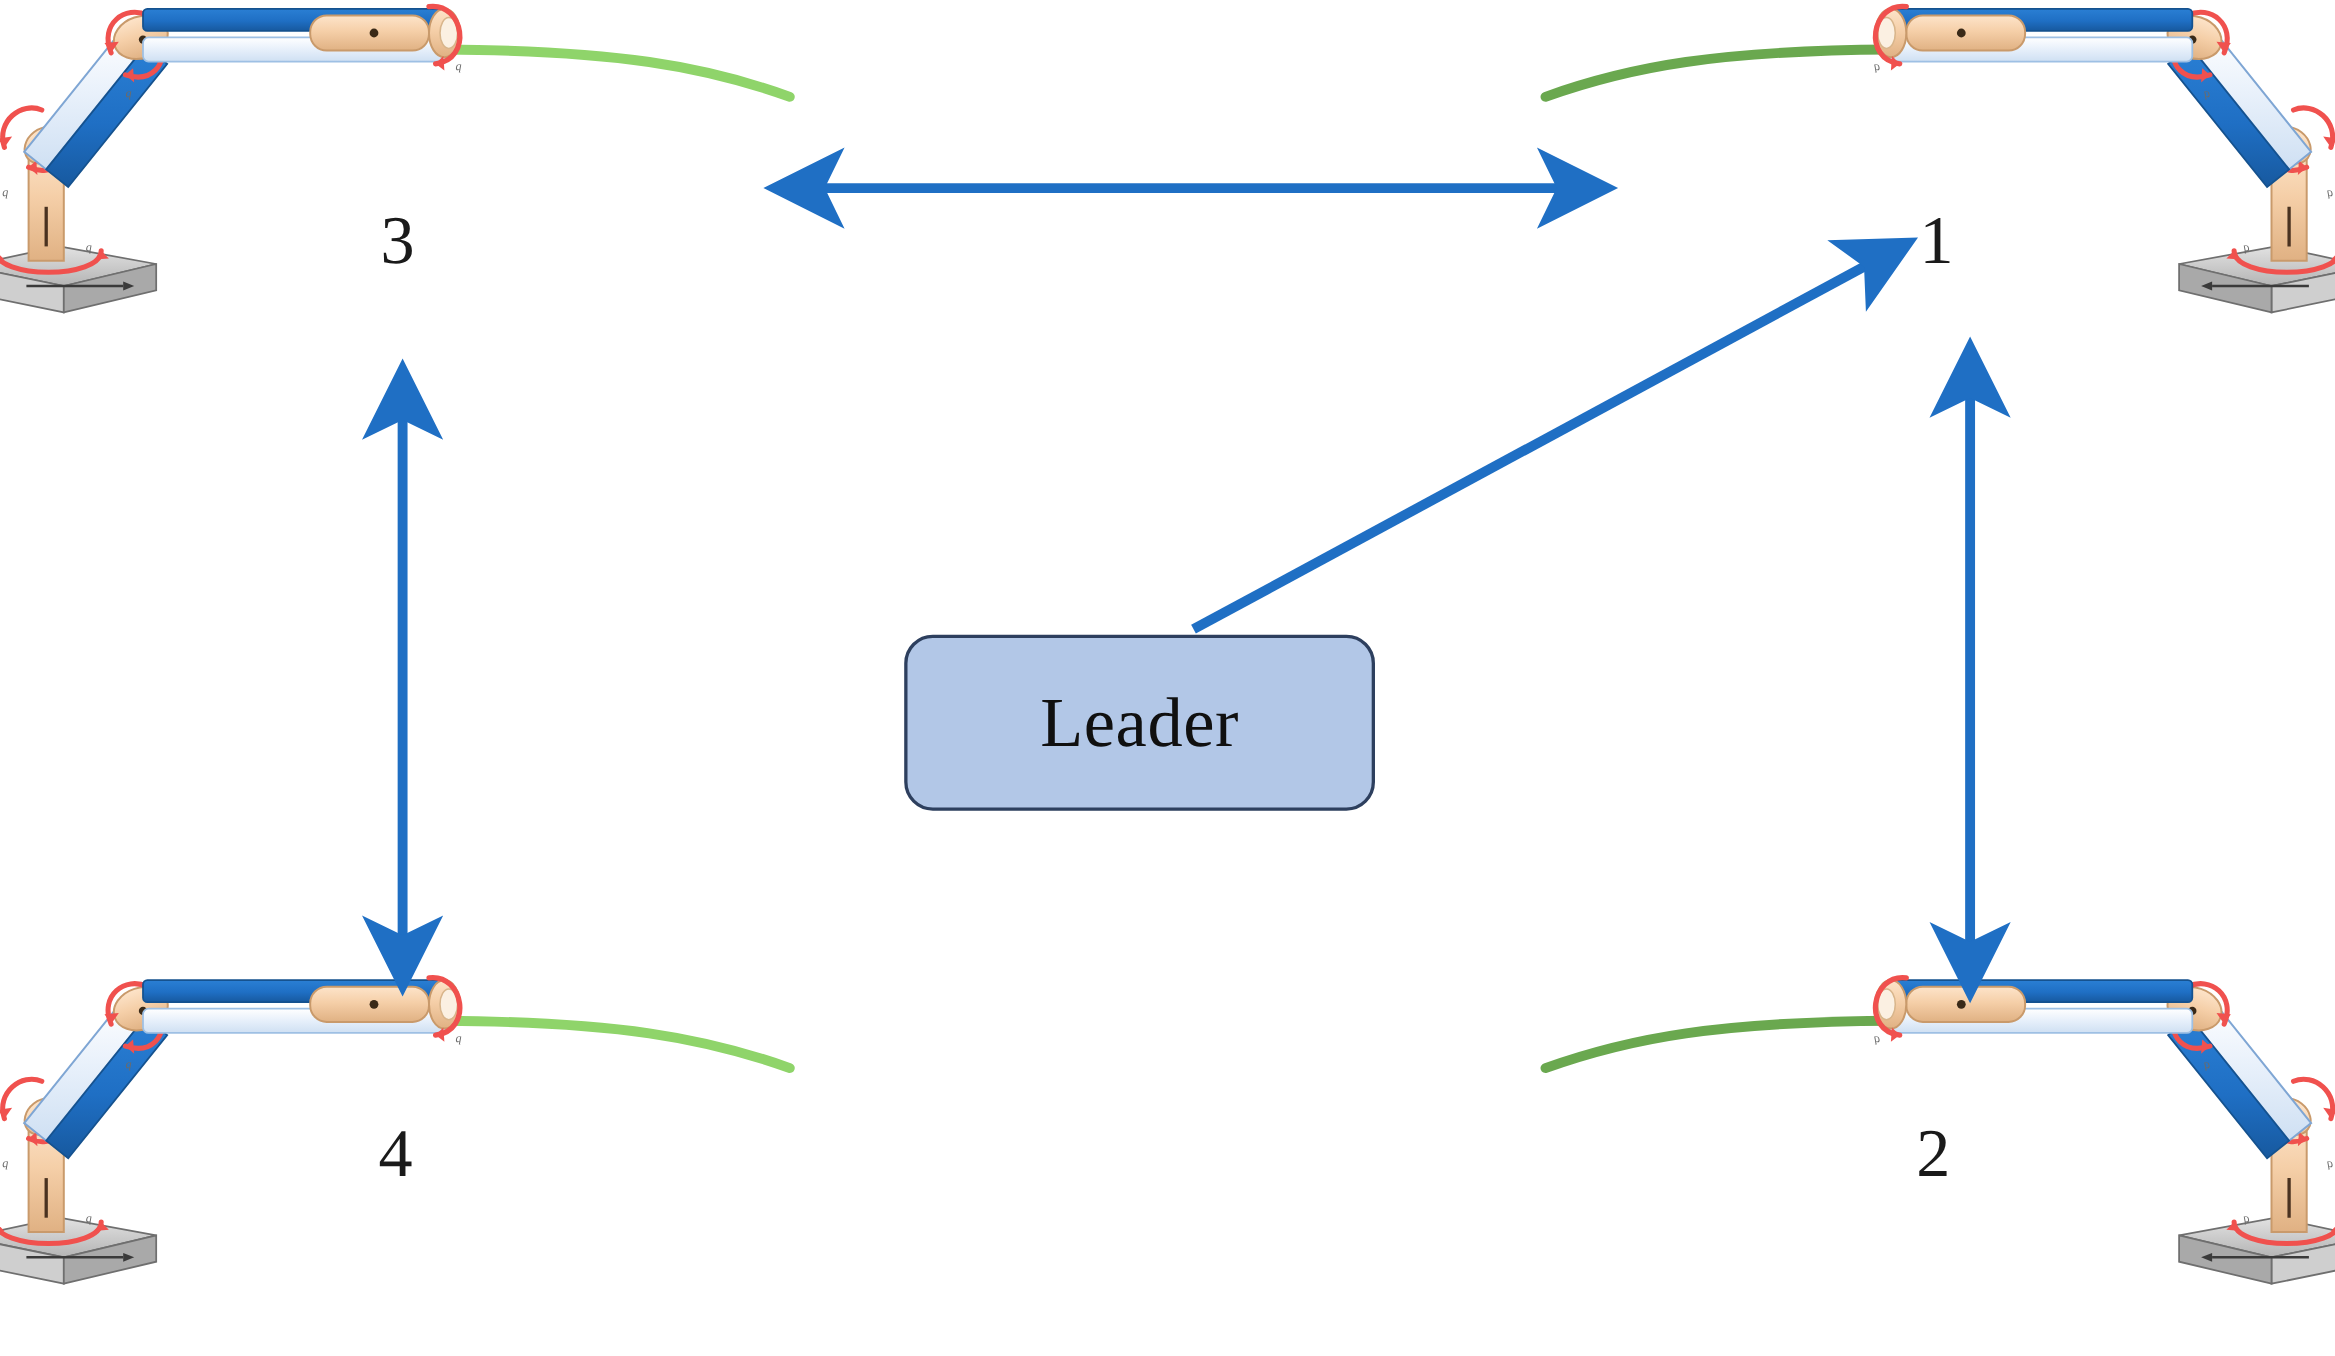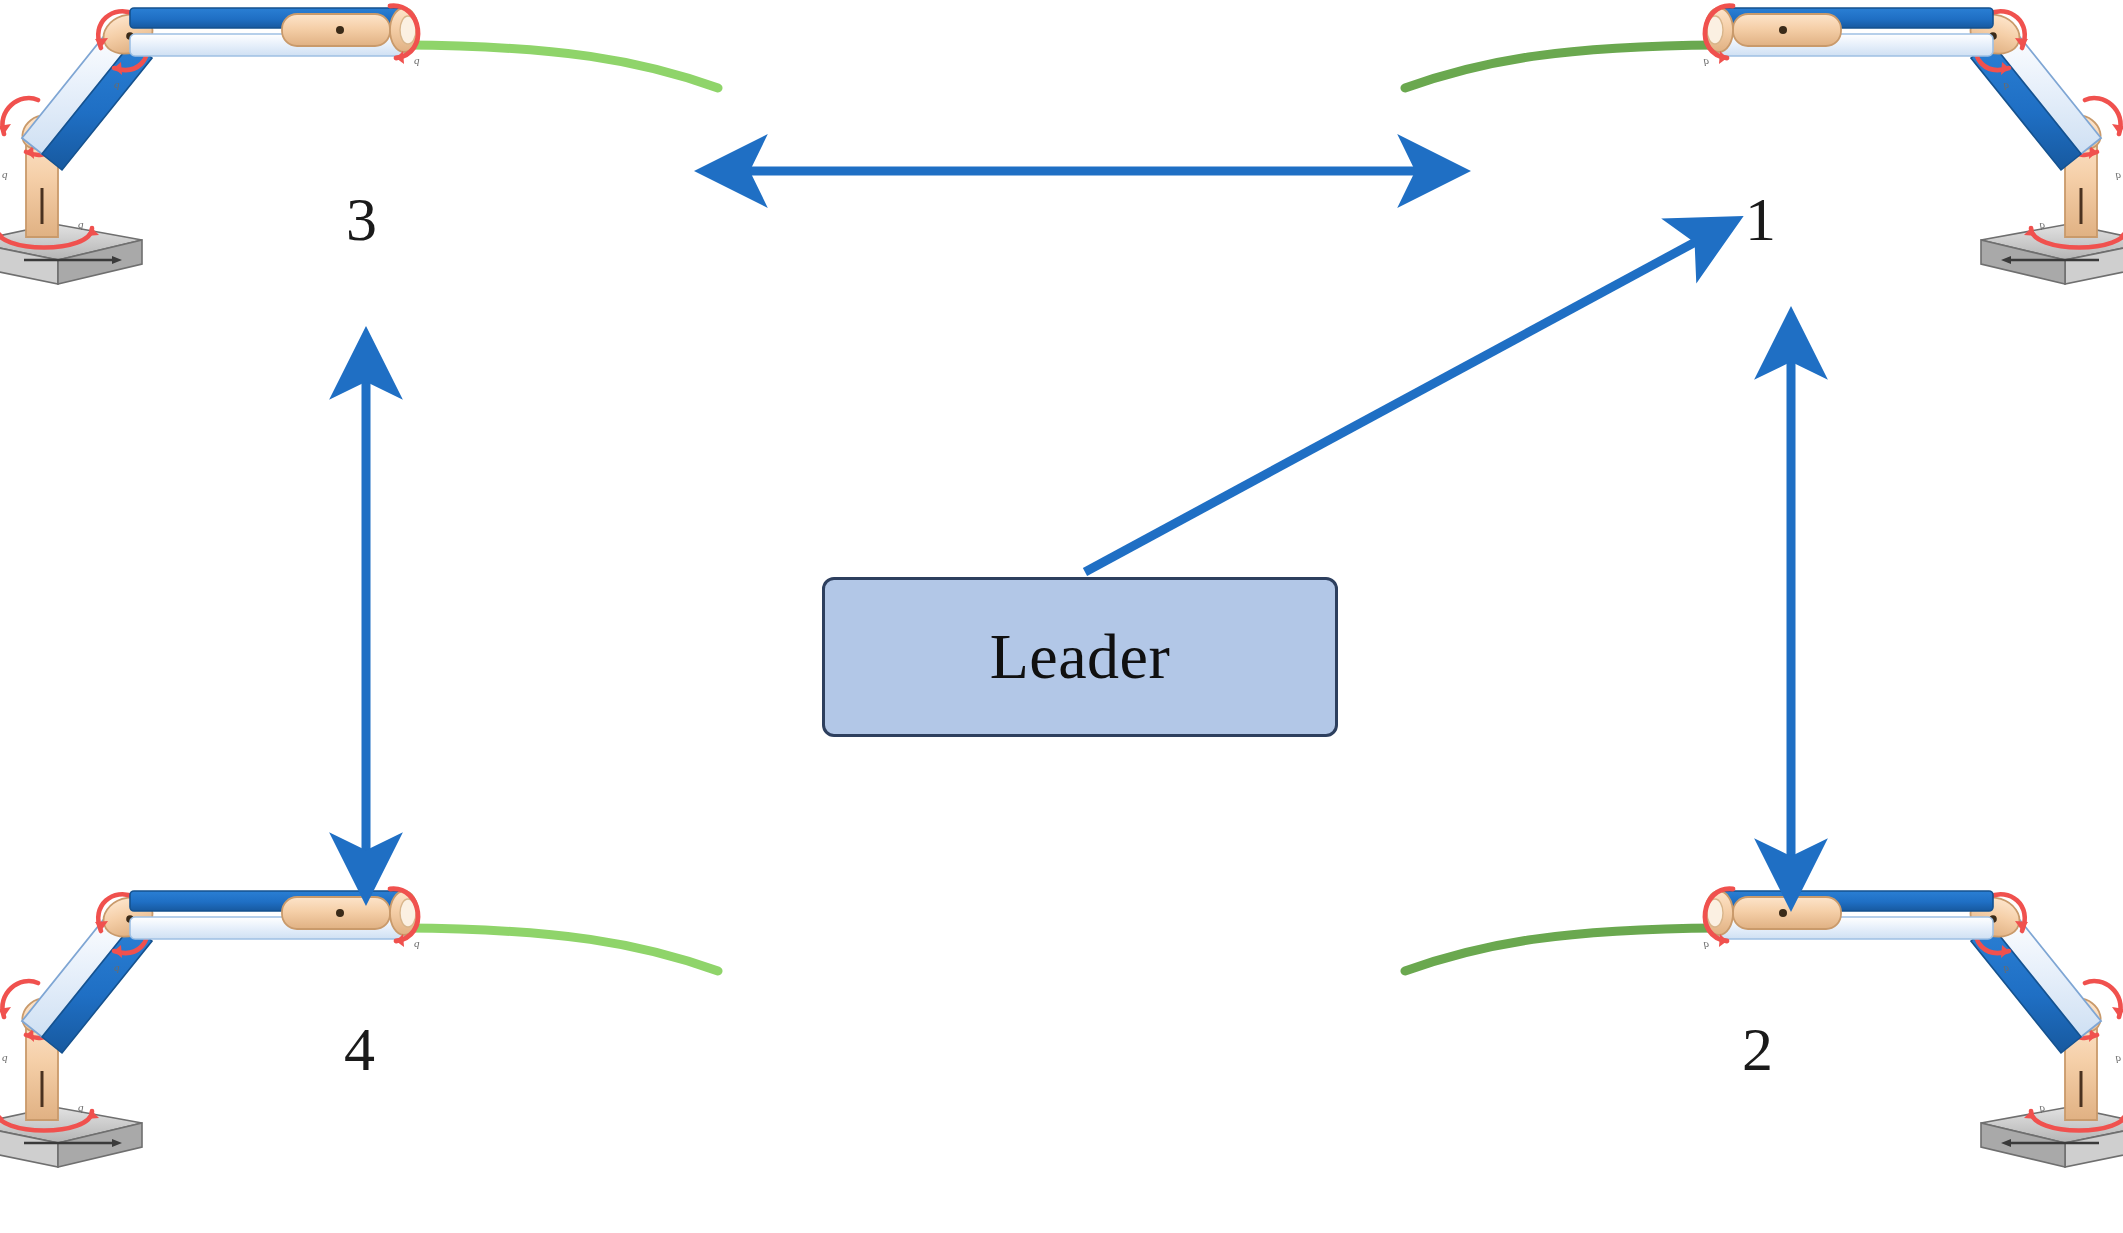--- a/index.html
+++ b/index.html
@@ -31,25 +31,25 @@
   }
   #label-1 { left: 1745px; top: 188px; }
   #label-2 { left: 1742px; top: 1018px; }
   #label-3 { left: 346px;  top: 188px; }
   #label-4 { left: 344px;  top: 1018px; }
 
   #leader-box {
     position: absolute;
     left: 822px;
     top: 577px;
-    width: 516px;
+    width: 428px;
     height: 160px;
     background: #b2c7e7;
     border: 3px solid #2d3f5e;
-    border-radius: 12px;
+    border-radius: 26px;
     box-sizing: border-box;
     display: flex;
     align-items: center;
     justify-content: center;
   }
   #leader-label {
     font-family: "Liberation Serif", "DejaVu Serif", serif;
     font-size: 64px;
     color: #101010;
     letter-spacing: 0.5px;

